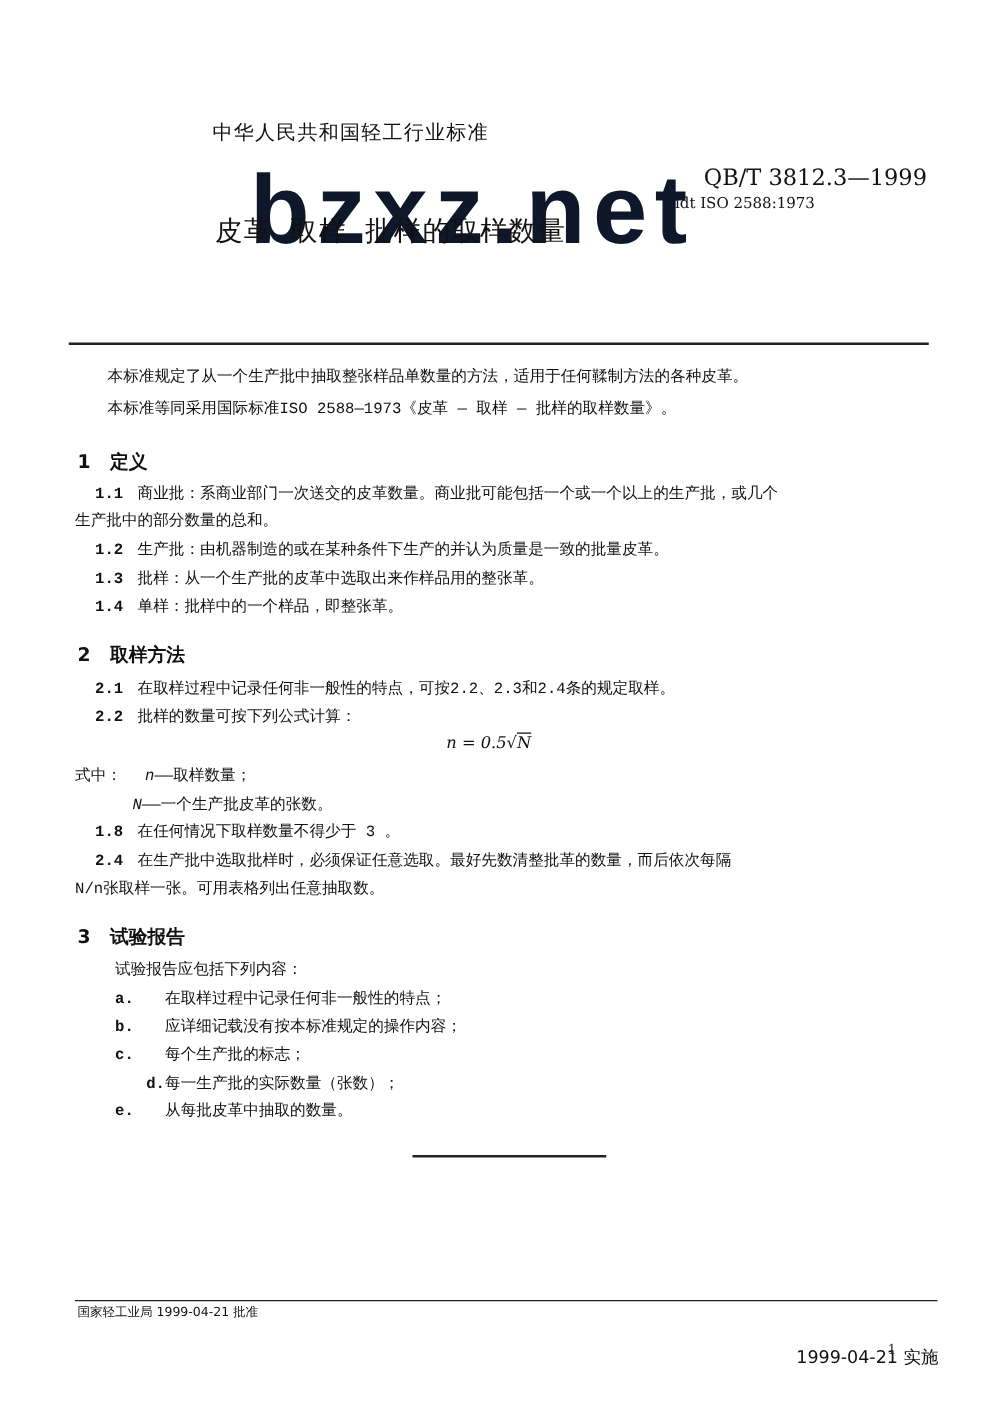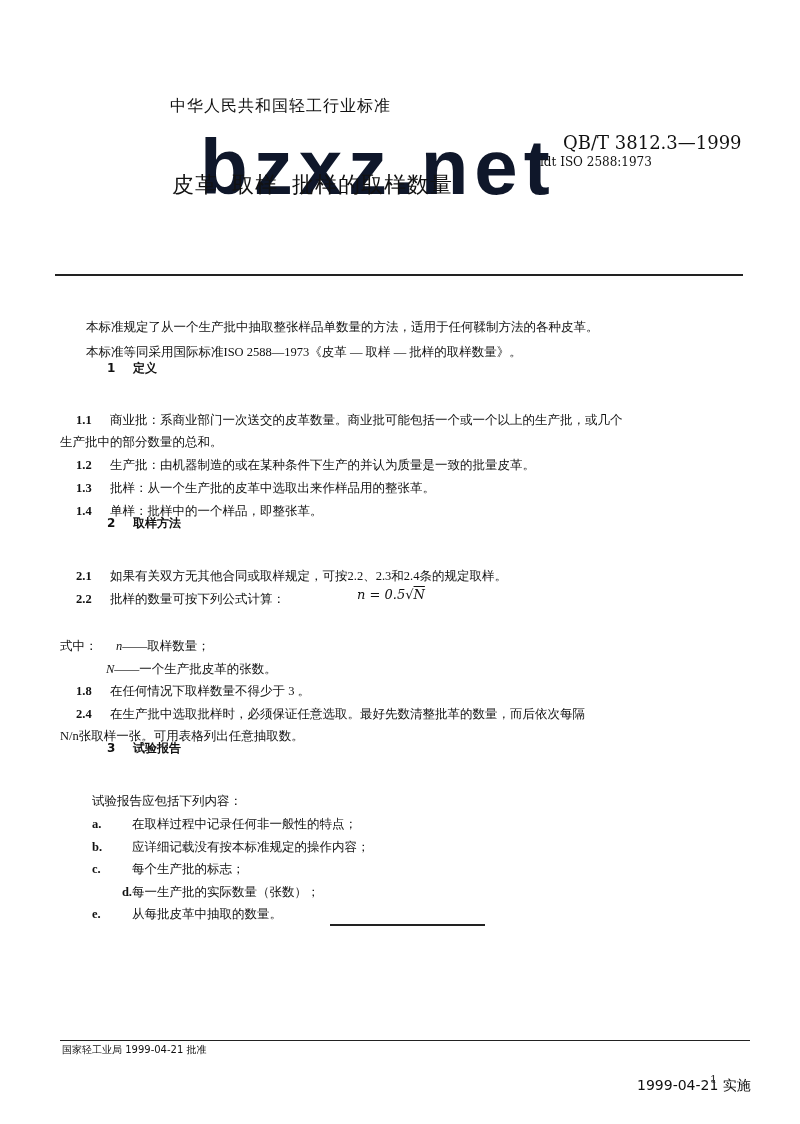--- a/index.html
+++ b/index.html
@@ -16,22 +16,22 @@
       color: #0f172a; line-height: 1; white-space: nowrap;
     }
     .std-org { left: 170px; top: 96px; font-size: 16px; letter-spacing: 1px; font-family: "DejaVu Sans", sans-serif; }
     .std-code { left: 563px; top: 132px; font-size: 18px; font-family: "DejaVu Serif", serif; }
     .std-idt  { left: 540px; top: 155px; font-size: 12px; font-family: "DejaVu Serif", serif; }
     .doc-title { left: 172px; top: 170px; font-size: 22px; letter-spacing: 1px; font-family: "DejaVu Sans", sans-serif; word-spacing: 6px; }
     .rule { background: #222; height: 1.5px; }
     .rule-top { left: 55px; top: 274px; width: 688px; }
     .rule-mid { left: 330px; top: 924px; width: 155px; height: 2px; }
     .rule-bottom { left: 60px; top: 1040px; width: 690px; height: 1px; }
-    .p { font-size: 12.5px; line-height: 20px; white-space: nowrap; font-family: Liberation Serif, serif; margin-top: 25px; }
-    .h { font-size: 12px; font-weight: bold; font-family: "DejaVu Sans", sans-serif; margin-left: 45px; }
+    .p { font-size: 12.5px; line-height: 20px; white-space: nowrap; font-family: Liberation Mono, monospace; }
+    .h { font-size: 15px; font-weight: bold; font-family: "DejaVu Sans", sans-serif; }
     .h .num { display: inline-block; width: 26px; }
     .num-b { font-weight: bold; display: inline-block; width: 34px; }
     .formula { left: 357px; top: 587px; font-size: 13px; font-style: italic; font-family: "DejaVu Serif", serif; }
     .formula .sqrt { font-style: normal; }
     .formula .over { text-decoration: overline; font-style: italic; }
     .footer-left { left: 62px; top: 1043px; font-size: 10px; font-family: "DejaVu Sans", sans-serif; }
     .footer-right { left: 637px; top: 1033px; font-size: 14px; font-family: "DejaVu Sans", sans-serif; margin-top: 44px; }
     .page-num { left: 710px; top: 1073px; font-size: 11px; color: #333; }
     .list-label { display: inline-block; width: 40px; font-weight: bold; }
   </style>
@@ -64,21 +64,21 @@
   <span class="num-b">1.3</span><span>批样：从一个生产批的皮革中选取出来作样品用的整张革。</span>
 </div>
 <div class="abs p" style="left:76px; top:476px;">
   <span class="num-b">1.4</span><span>单样：批样中的一个样品，即整张革。</span>
 </div>
 
 <div class="abs h" style="left:62px; top:515px;">
   <span class="num">2</span><span>取样方法</span>
 </div>
 <div class="abs p" style="left:76px; top:541px;">
-  <span class="num-b">2.1</span><span>如果有关双方无其他合同或取样规定，可按2.2、2.3和2.4条的规定取样。</span>
+  <span class="num-b">2.1</span><span>在取样过程中记录任何非一般性的特点，可按2.2、2.3和2.4条的规定取样。</span>
 </div>
 <div class="abs p" style="left:76px; top:564px;">
   <span class="num-b">2.2</span><span>批样的数量可按下列公式计算：</span>
 </div>
 <div class="abs formula">
   <span>n = 0.5</span><span class="sqrt">√</span><span class="over">N</span>
 </div>
 <div class="abs p" style="left:60px; top:611px;">
   <span style="display:inline-block;width:56px;">式中：</span><i>n</i><span>——</span><span>取样数量；</span>
 </div>

